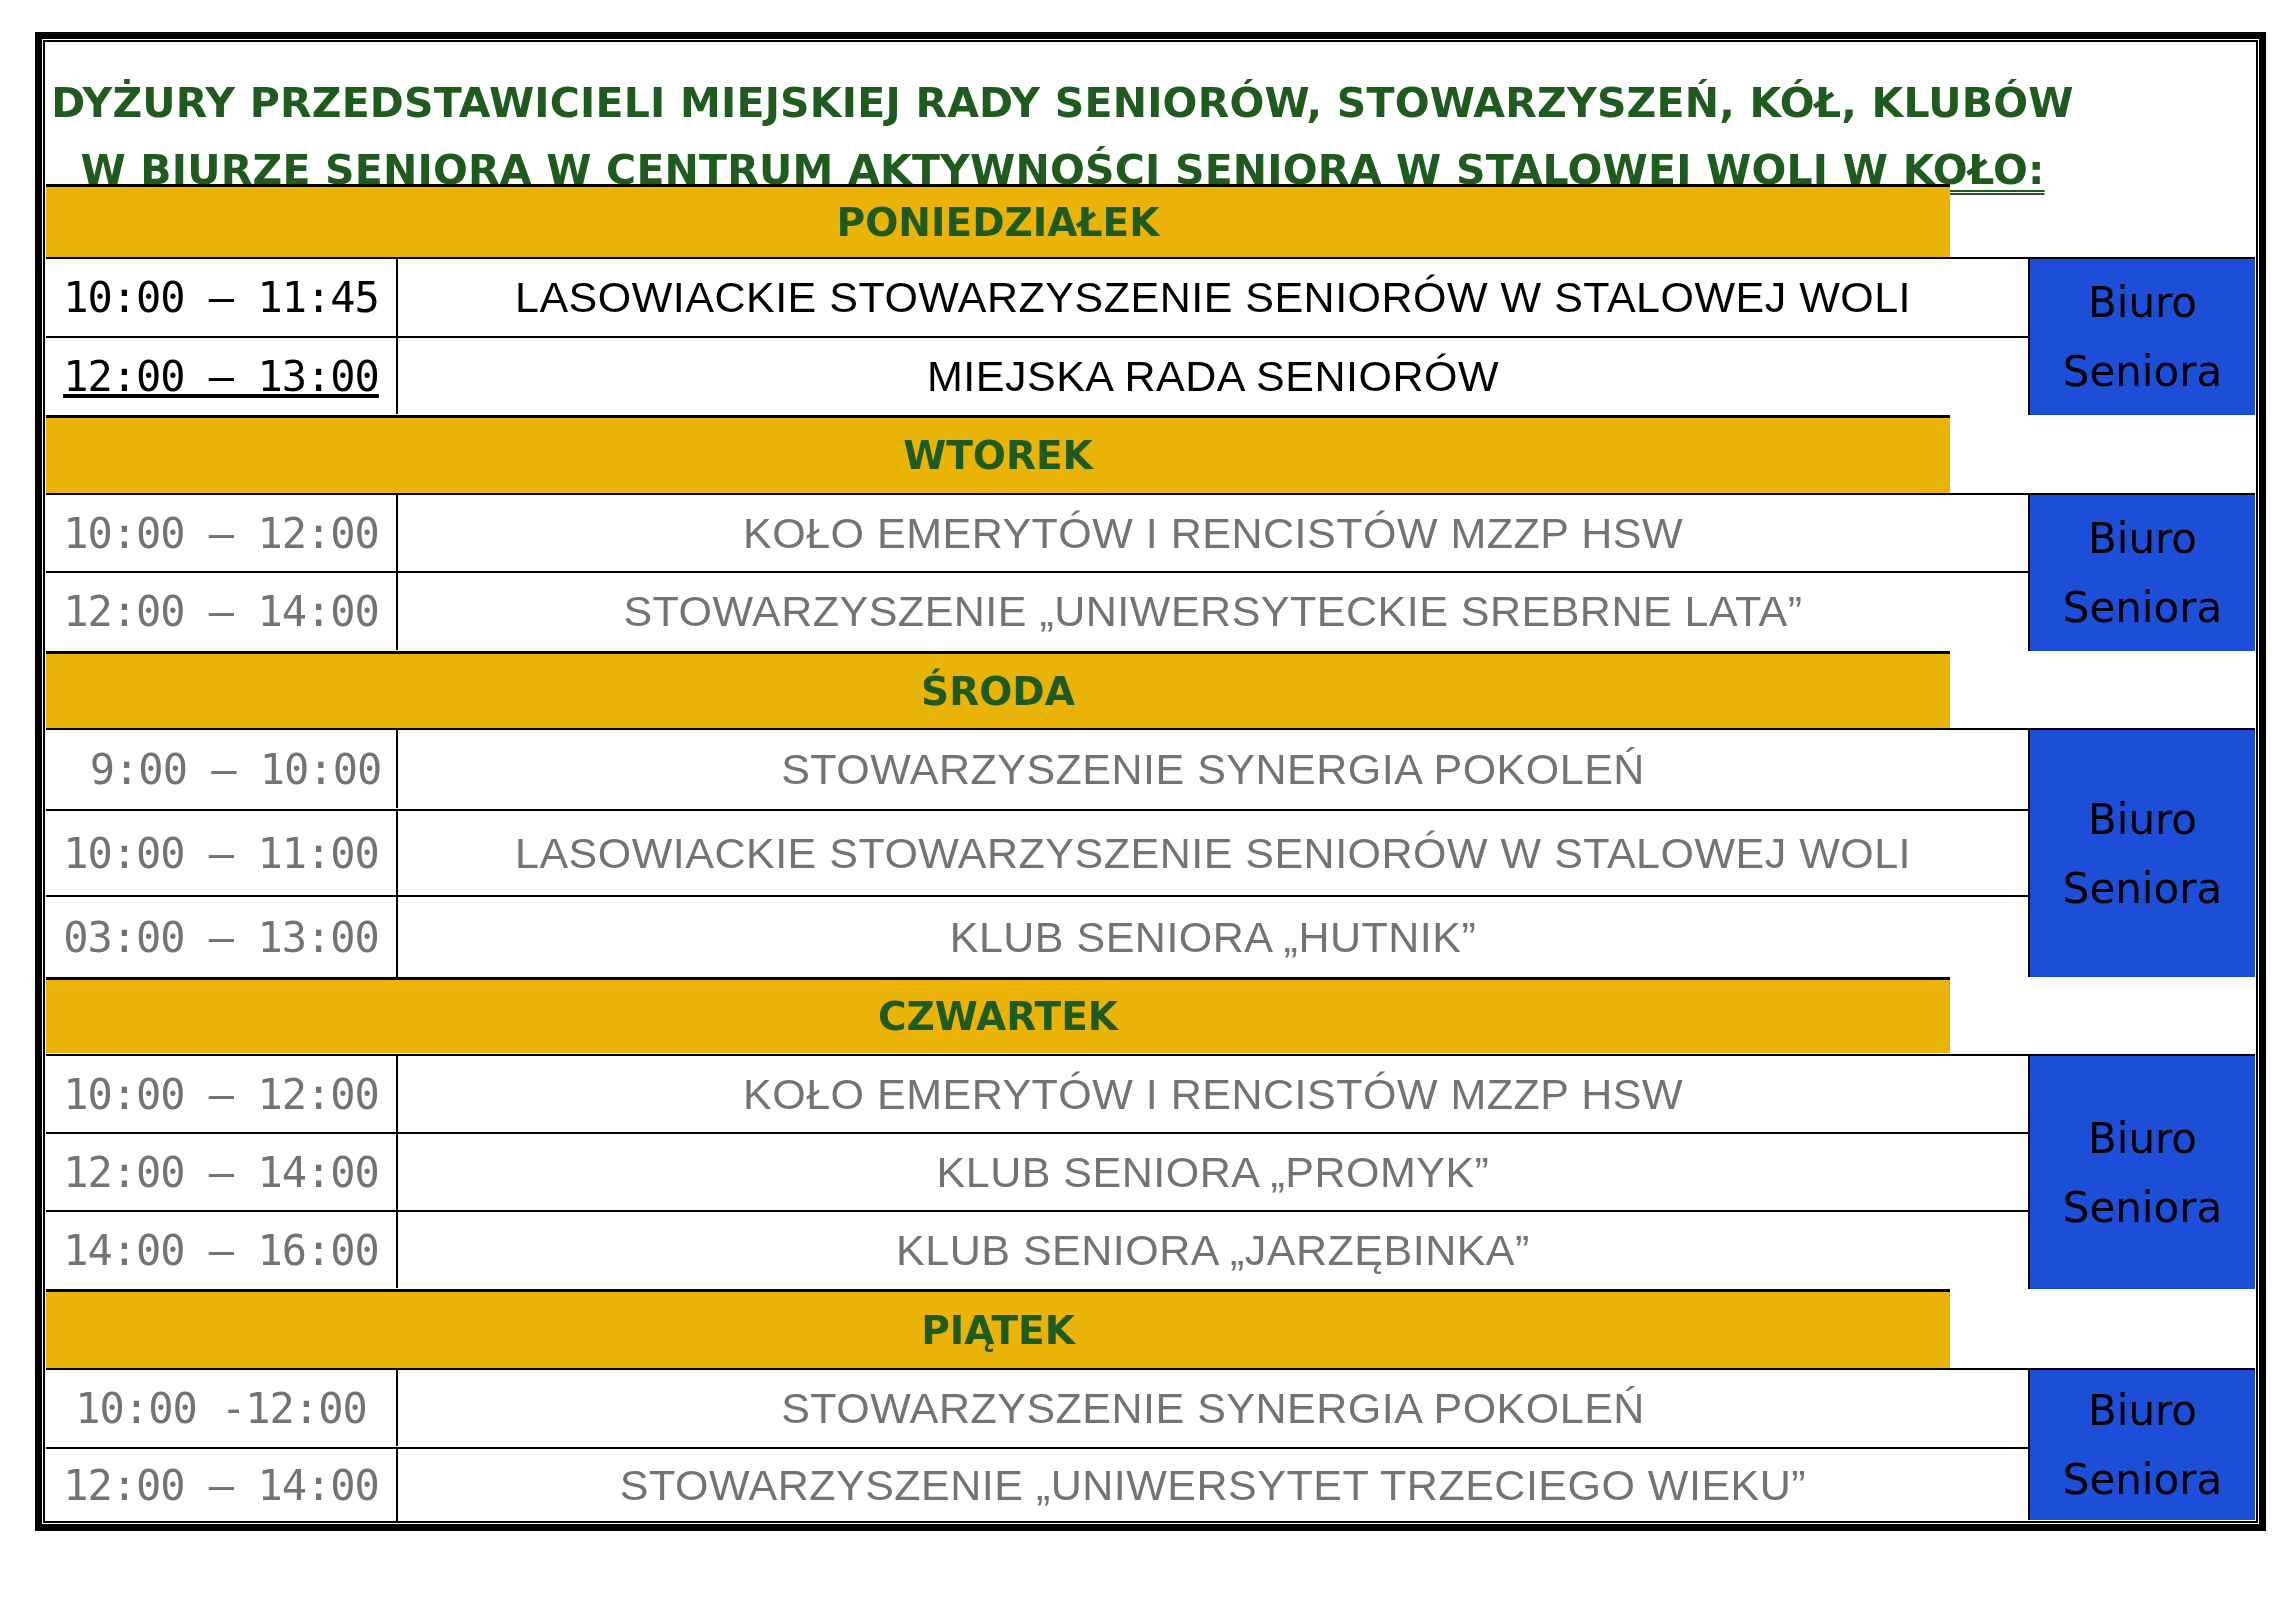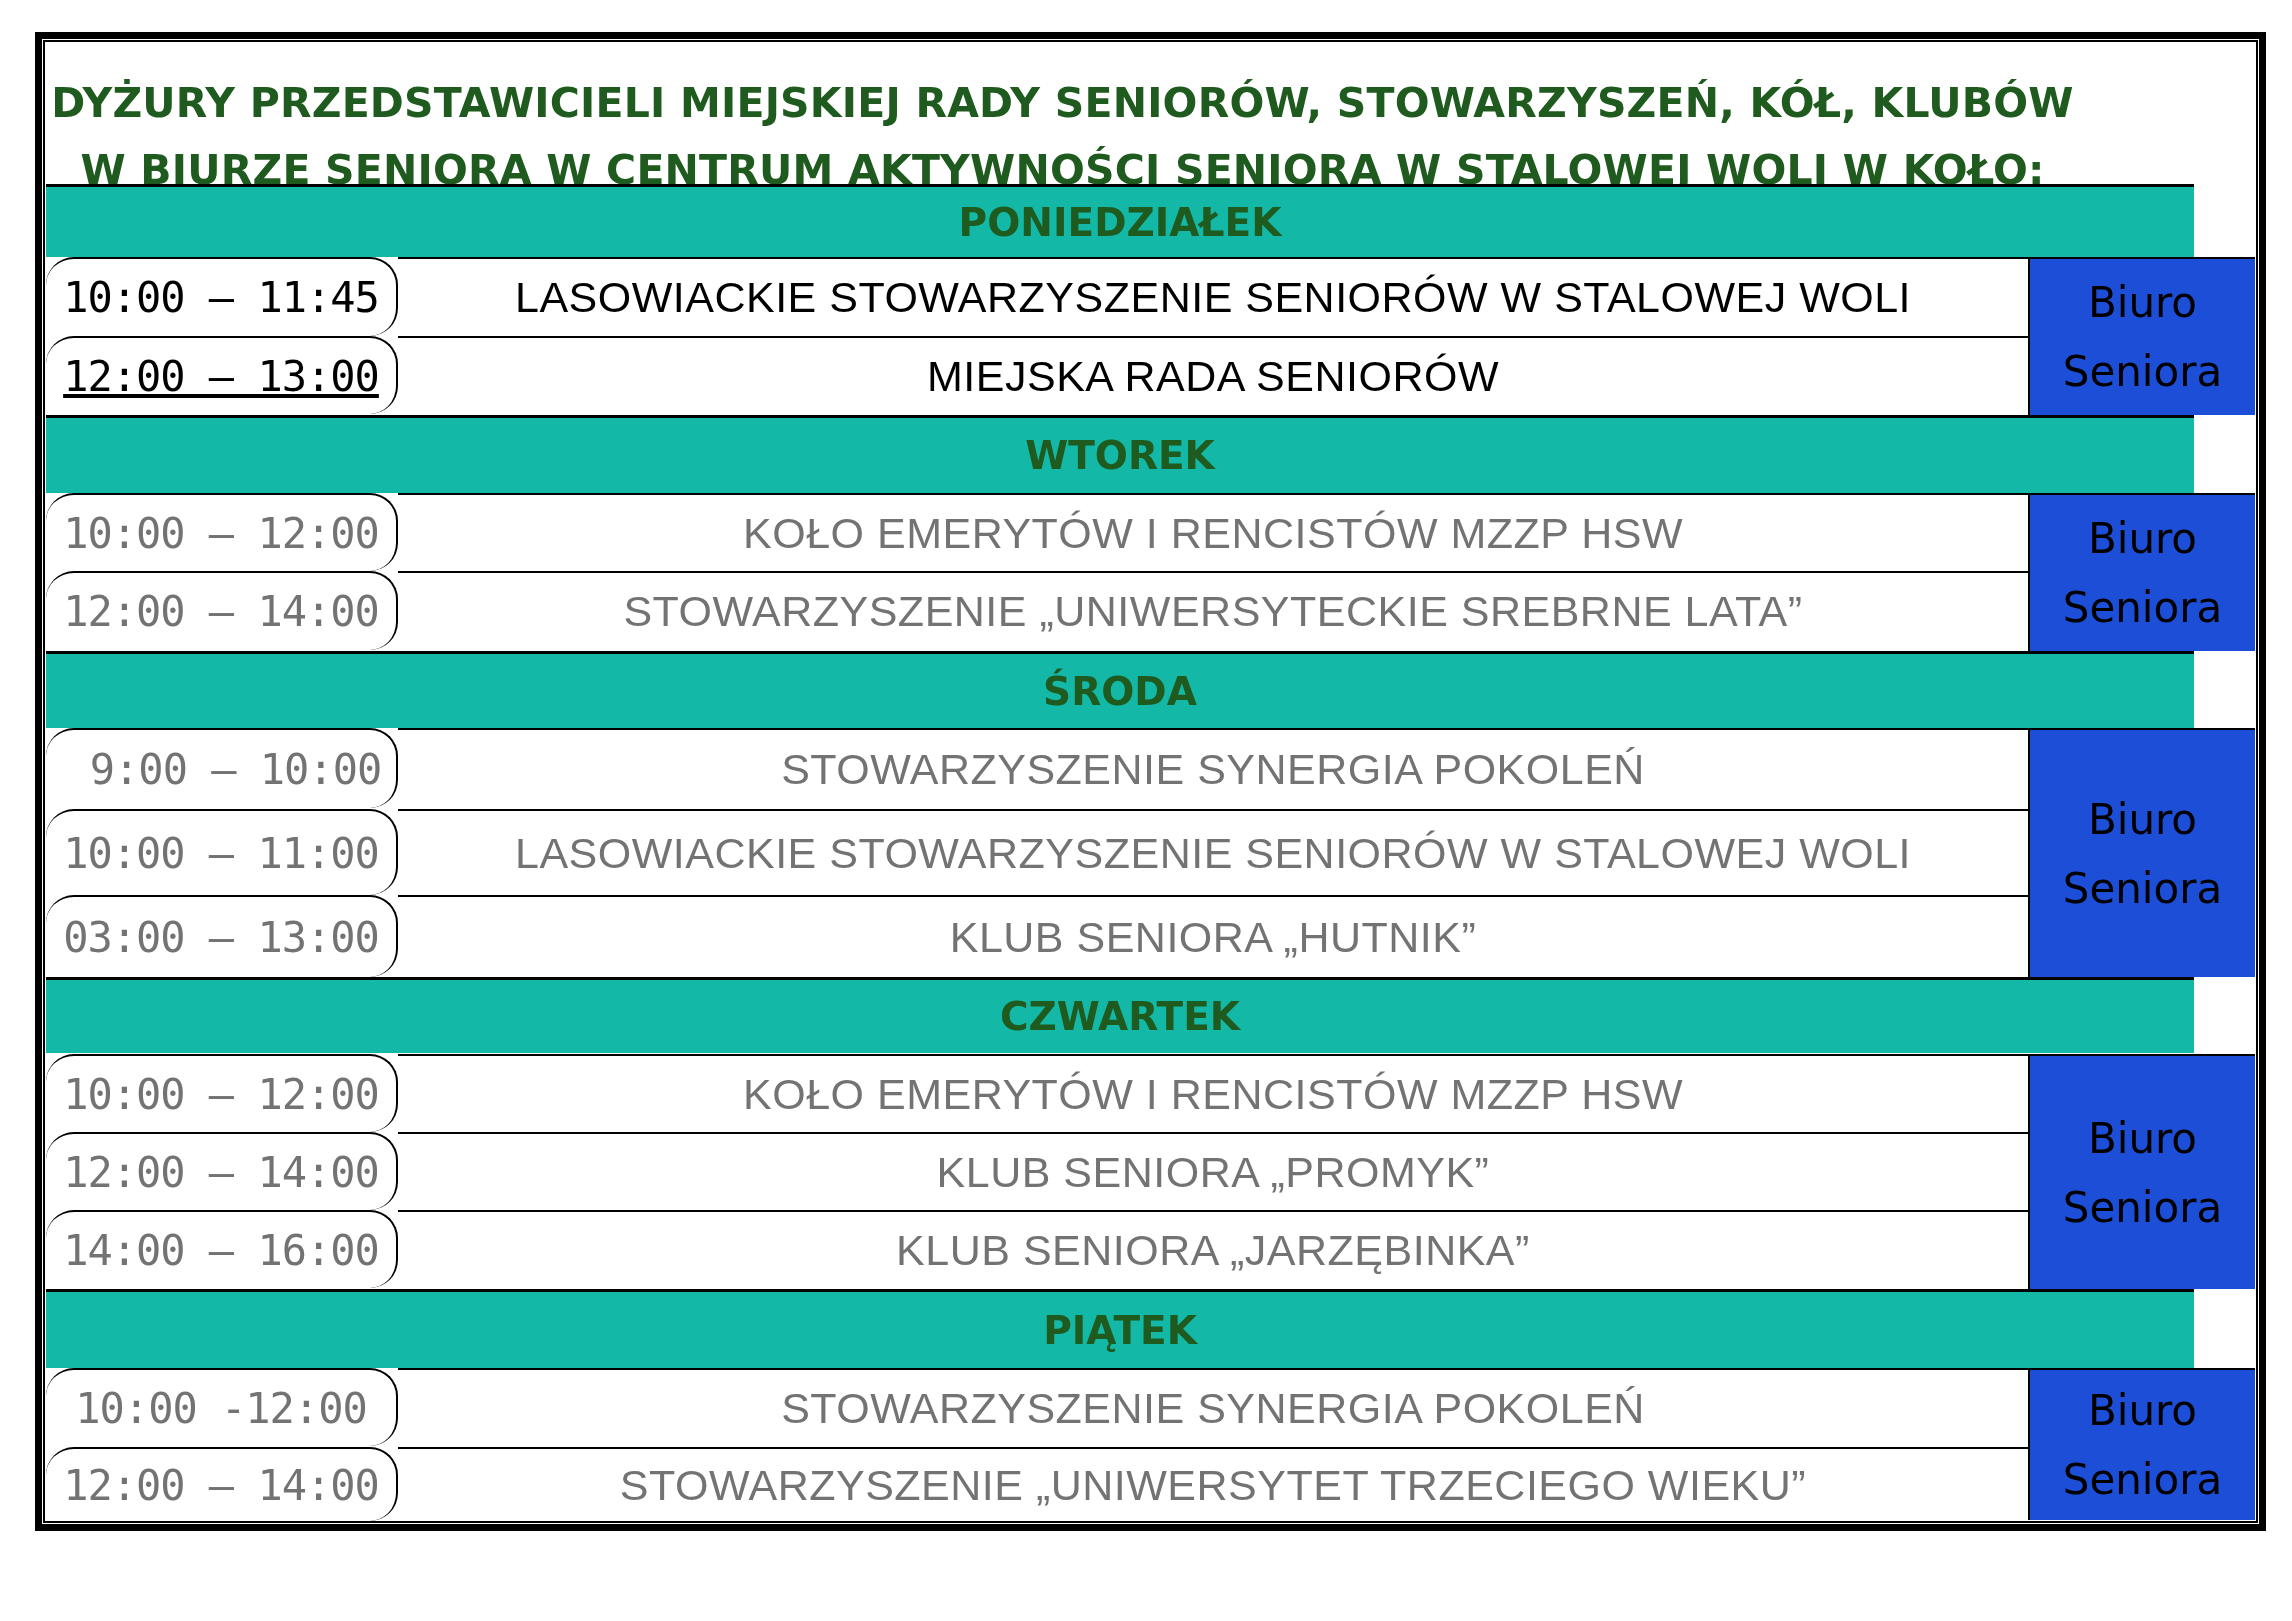--- a/index.html
+++ b/index.html
@@ -18,33 +18,33 @@
     position: absolute; left: 46px; top: 43px; width: 2033px; height: 141px;
     display: flex; flex-direction: column; align-items: center; justify-content: center;
     color: #1f5a1f; font-weight: bold; font-size: 41px; line-height: 67px; letter-spacing: 0.2px;
     font-family: "DejaVu Sans", sans-serif;
     margin-top: 23px;
   }
   .title-band .line { white-space: nowrap; }
   .title-band .emph { text-decoration: underline; text-decoration-style: double; text-decoration-thickness: 2px; text-underline-offset: 5.9px; }
 
   .hdr {
-    position: absolute; left: 46px; width: 2148px; background: #14b8a6;
+    position: absolute; left: 46px; width: 1904px; background: #eab308;
     box-sizing: border-box; border-top: 3.9px solid #000;
     display: flex; align-items: center; justify-content: center;
     color: #1f5a1f; font-weight: bold; font-size: 39px;
   }
 
   .cell {
     position: absolute; box-sizing: border-box; background: #fff;
     border-top: 2.9px solid #000;
     display: flex; align-items: center; justify-content: center;
     white-space: nowrap;
   }
-  .cell.time { left: 46px; width: 352px; font-family: "DejaVu Sans Mono", monospace; font-size: 42px; border-right: 2.9px solid #000; letter-spacing: -1px; border-radius: 28px; }
+  .cell.time { left: 46px; width: 352px; font-family: "DejaVu Sans Mono", monospace; font-size: 42px; border-right: 2.9px solid #000; letter-spacing: -1px; }
   .cell.name { left: 398px; width: 1630px; font-family: "Liberation Sans", sans-serif; font-size: 43px; letter-spacing: 0.5px; }
   .dark .cell { color: #000; }
   .gray .cell { color: #737373; }
 
   .biuro {
     position: absolute; left: 2028px; width: 227px; background: #1d4ed8;
     box-sizing: border-box; border-top: 2.9px solid #000; border-left: 2.9px solid #000;
     display: flex; flex-direction: column; align-items: center; justify-content: center;
     font-family: "DejaVu Sans", sans-serif; font-size: 42px; line-height: 69px; color: #000;
   }

